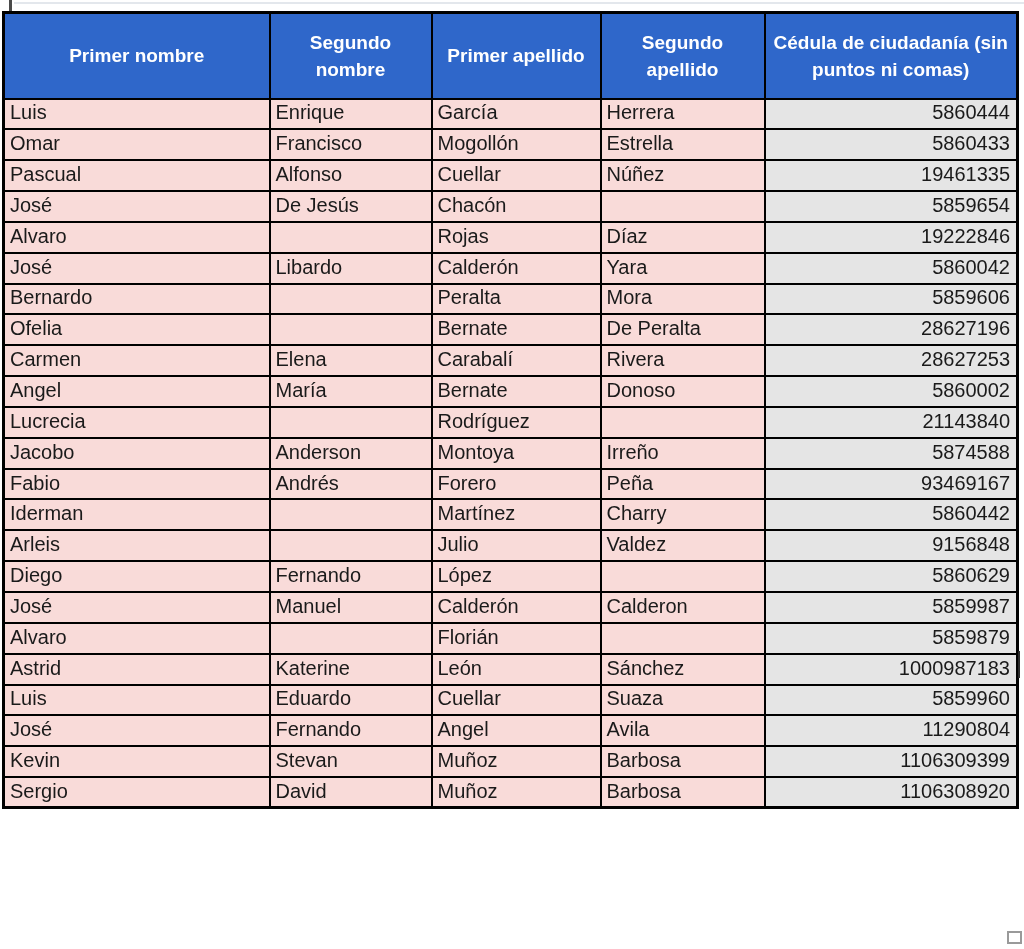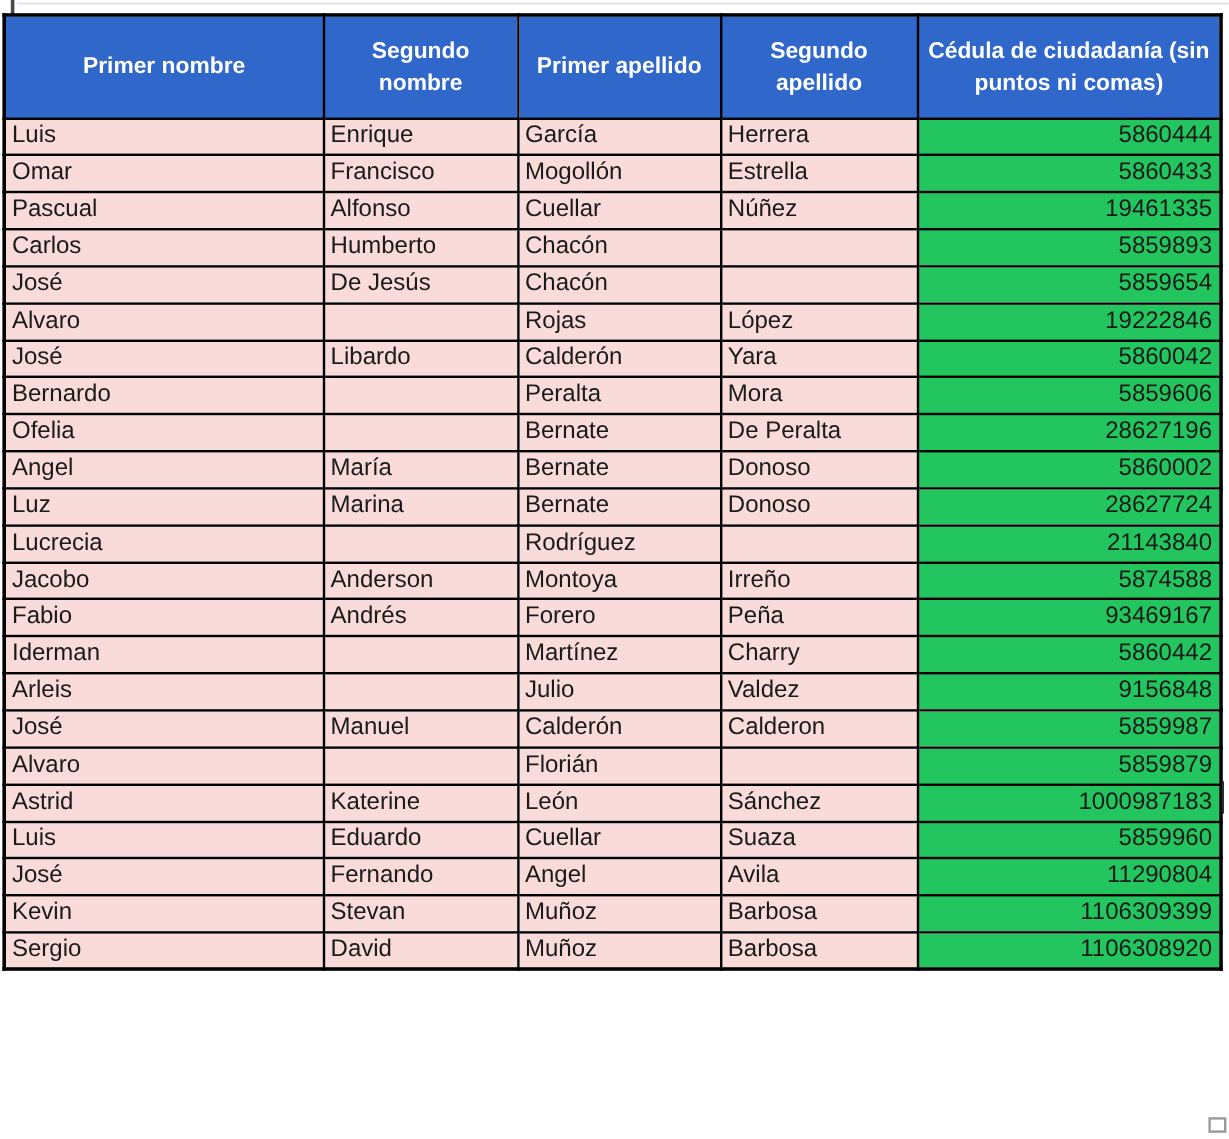--- a/index.html
+++ b/index.html
@@ -64,21 +64,21 @@
   table.doc-table td {
     height: 30.85px;
     font-size: 20px;
     color: #1a1a1a;
     background: #f9dbd9;
     padding: 0 4px 2px 5px;
     vertical-align: middle;
     text-align: left;
   }
   table.doc-table td.id-cell {
-    background: #22c55e;
+    background: #e5e5e5;
     text-align: right;
     padding-right: 6px;
   }
   .caret-row19 {
     position: absolute;
     left: 1018px;
     top: 651px;
     width: 2px;
     height: 27px;
     background: #2a2a2a;
@@ -135,38 +135,31 @@
           <td class="id-cell">5860433</td>
         </tr>
         <tr>
           <td>Pascual</td>
           <td>Alfonso</td>
           <td>Cuellar</td>
           <td>Núñez</td>
           <td class="id-cell">19461335</td>
         </tr>
         <tr>
-          <td>Carlos</td>
-          <td>Humberto</td>
-          <td>Chacón</td>
-          <td></td>
-          <td class="id-cell">5859893</td>
-        </tr>
-        <tr>
           <td>José</td>
           <td>De Jesús</td>
           <td>Chacón</td>
           <td></td>
           <td class="id-cell">5859654</td>
         </tr>
         <tr>
           <td>Alvaro</td>
           <td></td>
           <td>Rojas</td>
-          <td>López</td>
+          <td>Díaz</td>
           <td class="id-cell">19222846</td>
         </tr>
         <tr>
           <td>José</td>
           <td>Libardo</td>
           <td>Calderón</td>
           <td>Yara</td>
           <td class="id-cell">5860042</td>
         </tr>
         <tr>
@@ -175,36 +168,36 @@
           <td>Peralta</td>
           <td>Mora</td>
           <td class="id-cell">5859606</td>
         </tr>
         <tr>
           <td>Ofelia</td>
           <td></td>
           <td>Bernate</td>
           <td>De Peralta</td>
           <td class="id-cell">28627196</td>
+        </tr>
+        <tr>
+          <td>Carmen</td>
+          <td>Elena</td>
+          <td>Carabalí</td>
+          <td>Rivera</td>
+          <td class="id-cell">28627253</td>
         </tr>
         <tr>
           <td>Angel</td>
           <td>María</td>
           <td>Bernate</td>
           <td>Donoso</td>
           <td class="id-cell">5860002</td>
         </tr>
         <tr>
-          <td>Luz</td>
-          <td>Marina</td>
-          <td>Bernate</td>
-          <td>Donoso</td>
-          <td class="id-cell">28627724</td>
-        </tr>
-        <tr>
           <td>Lucrecia</td>
           <td></td>
           <td>Rodríguez</td>
           <td></td>
           <td class="id-cell">21143840</td>
         </tr>
         <tr>
           <td>Jacobo</td>
           <td>Anderson</td>
           <td>Montoya</td>
@@ -226,20 +219,27 @@
           <td class="id-cell">5860442</td>
         </tr>
         <tr>
           <td>Arleis</td>
           <td></td>
           <td>Julio</td>
           <td>Valdez</td>
           <td class="id-cell">9156848</td>
         </tr>
         <tr>
+          <td>Diego</td>
+          <td>Fernando</td>
+          <td>López</td>
+          <td></td>
+          <td class="id-cell">5860629</td>
+        </tr>
+        <tr>
           <td>José</td>
           <td>Manuel</td>
           <td>Calderón</td>
           <td>Calderon</td>
           <td class="id-cell">5859987</td>
         </tr>
         <tr>
           <td>Alvaro</td>
           <td></td>
           <td>Florián</td>

